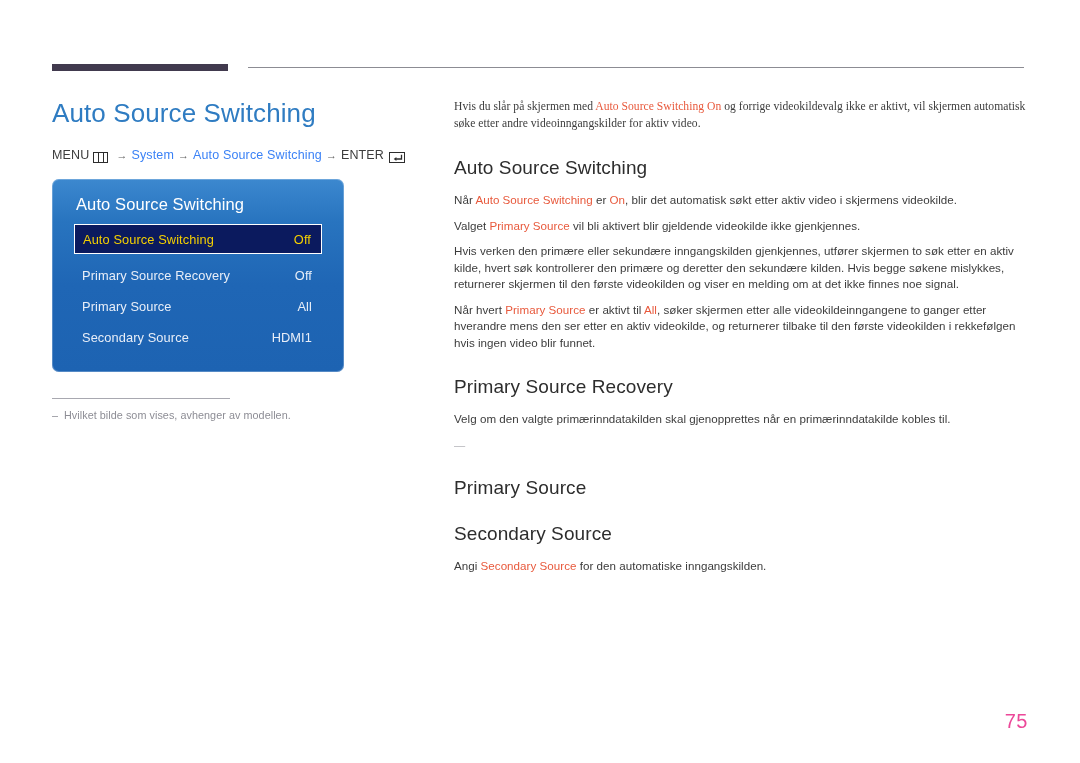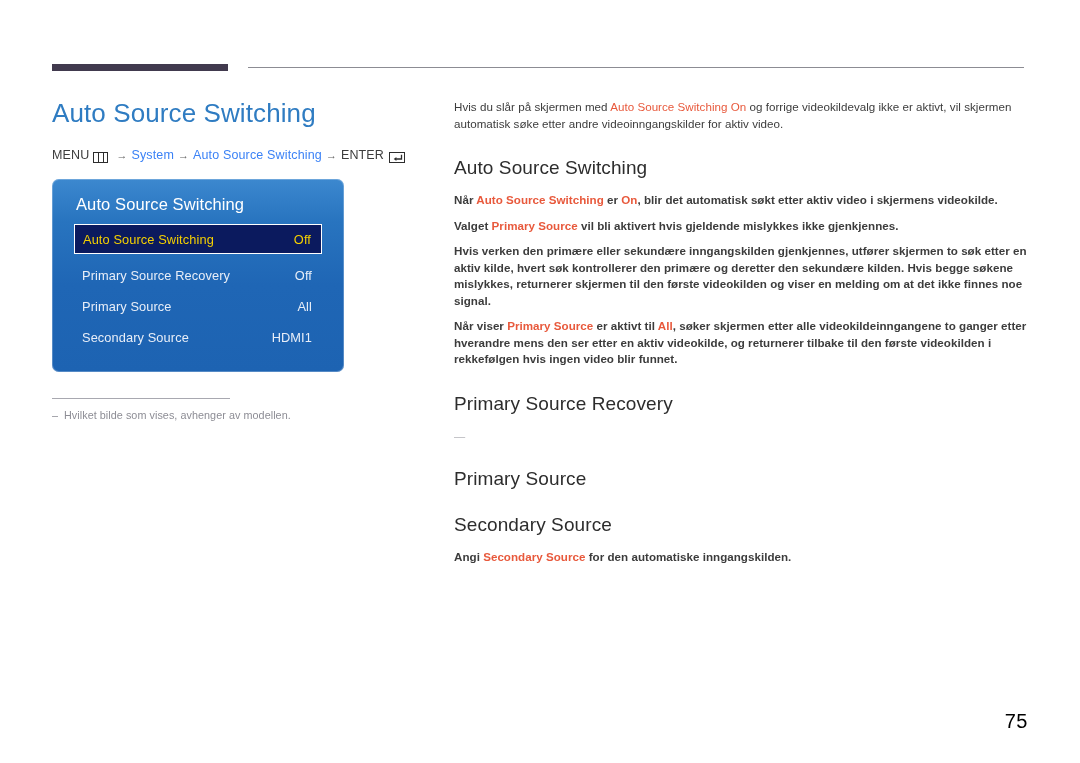--- a/index.html
+++ b/index.html
@@ -185,36 +185,36 @@
     left: 454px;
     top: 99px;
     width: 574px;
   }
   .intro-para {
     font-size: 11.6px;
     line-height: 16.5px;
     color: #3c3c3c;
     letter-spacing: 0.03px;
     margin: 0;
+    font-family: Liberation Serif, serif;
   }
   .sec-heading {
     font-size: 19px;
     font-weight: normal;
     color: #2d2d2d;
     margin: 25px 0 13px 0;
     letter-spacing: 0.1px;
   }
   .sec-heading.tight { margin-top: 24px; }
   .body-para {
     font-size: 11.6px;
     line-height: 16.5px;
     color: #3c3c3c;
     margin: 0 0 9px 0;
     letter-spacing: 0.03px;
-    font-weight: bold;
   }
   .body-para:last-child { margin-bottom: 0; }
   .hl { color: #e8593c; }
 
   .sub-note {
     font-size: 11.2px;
     line-height: 16px;
     color: #a0a0a6;
     display: flex;
     margin-top: 2px;
@@ -225,21 +225,21 @@
     color: #b5b5ba;
   }
   .sub-note .hl { color: #e8593c; font-weight: bold; }
 
   
   .page-number {
     position: absolute;
     right: 52px;
     bottom: 30px;
     font-size: 20px;
-    color: #000000;
+    color: #ec4899;
     letter-spacing: 0.5px;
   }
 </style>
 </head>
 <body>
 
 <div class="header-rules">
   <div class="rule-thick"></div>
   <div class="rule-thin"></div>
 </div>
@@ -303,29 +303,30 @@
 </div>
 
 <div class="right-col">
 
   <p class="intro-para"><span>Hvis du slår på skjermen med </span><span class="hl">Auto Source Switching On</span><span> og forrige videokildevalg ikke er aktivt, vil skjermen automatisk søke etter andre videoinngangskilder for aktiv video.</span></p>
 
   <h2 class="sec-heading">Auto Source Switching</h2>
 
   <p class="body-para"><span>Når </span><span class="hl">Auto Source Switching</span><span> er </span><span class="hl">On</span><span>, blir det automatisk søkt etter aktiv video i skjermens videokilde.</span></p>
 
-  <p class="body-para"><span>Valget </span><span class="hl">Primary Source</span><span> vil bli aktivert hvis gjeldende mislykkes ikke gjenkjennes.</span></p>
+  <p class="body-para"><span>Valget </span><span class="hl">Primary Source</span><span> vil bli aktivert blir gjeldende videokilde ikke gjenkjennes.</span></p>
 
 
   <p class="body-para">Hvis verken den primære eller sekundære inngangskilden gjenkjennes, utfører skjermen to søk etter en aktiv kilde, hvert søk kontrollerer den primære og deretter den sekundære kilden. Hvis begge søkene mislykkes, returnerer skjermen til den første videokilden og viser en melding om at det ikke finnes noe signal.</p>
 
-  <p class="body-para"><span>Når viser </span><span class="hl">Primary Source</span><span> er aktivt til </span><span class="hl">All</span><span>, søker skjermen etter alle videokildeinngangene to ganger etter hverandre mens den ser etter en aktiv videokilde, og returnerer tilbake til den første videokilden i rekkefølgen hvis ingen video blir funnet.</span></p>
+  <p class="body-para"><span>Når hvert </span><span class="hl">Primary Source</span><span> er aktivt til </span><span class="hl">All</span><span>, søker skjermen etter alle videokildeinngangene to ganger etter hverandre mens den ser etter en aktiv videokilde, og returnerer tilbake til den første videokilden i rekkefølgen hvis ingen video blir funnet.</span></p>
 
   <h2 class="sec-heading">Primary Source Recovery</h2>
 
+  <p class="body-para">Velg om den valgte primærinndatakilden skal gjenopprettes når en primærinndatakilde kobles til.</p>
 
   <div class="sub-note">
     <span class="sn-dash">―</span>
   </div>
 
   <h2 class="sec-heading tight">Primary Source</h2>
 
 
   <h2 class="sec-heading tight">Secondary Source</h2>
 

